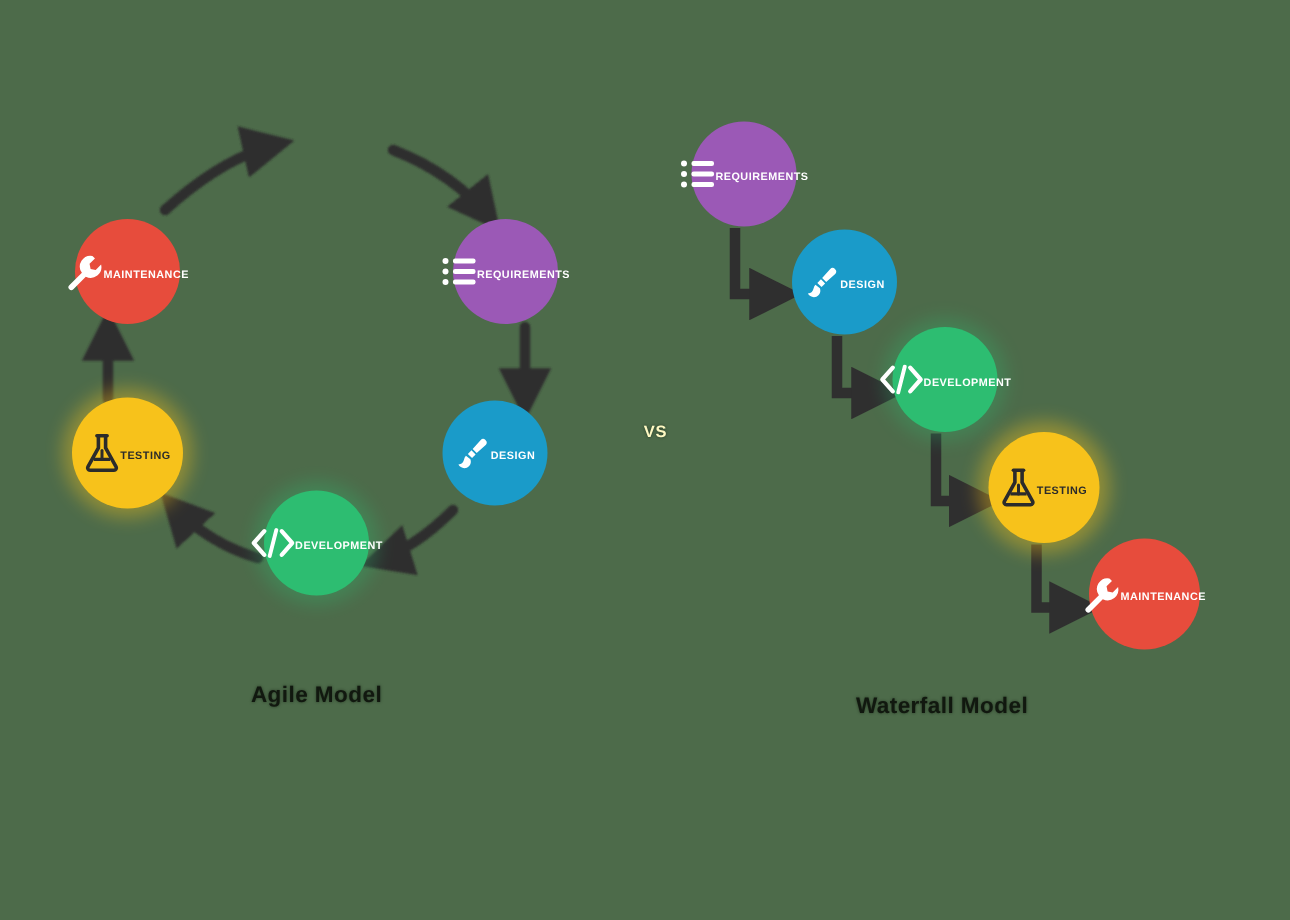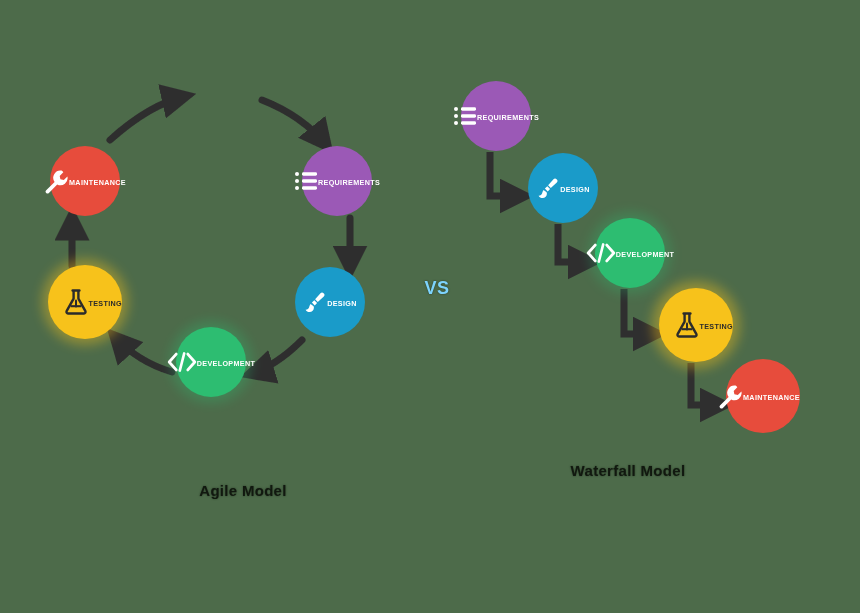--- a/index.html
+++ b/index.html
@@ -56,42 +56,42 @@
     font-weight: bold;
     letter-spacing: 0.35px;
     text-align: center;
     margin-top: 3px;
     white-space: nowrap;
     text-transform: uppercase;
   }
   .node.light-text .node-label { color: #ffffff; }
   .node.dark-text  .node-label { color: #2b2b2b; }
 
-  .node.size-lg { width: 74px;  height: 74px; justify-content: flex-end; }
+  .node.size-lg { width: 74px;  height: 74px; }
   .node.size-md { width: 70px;  height: 70px; }
 
   
   .diagram-title {
     position: absolute;
     z-index: 4;
     font-size: 15px;
     font-weight: bold;
     color: #11180f;
     letter-spacing: 0.3px;
     white-space: nowrap;
     transform: translateX(-50%);
     text-shadow: 0 0 2px rgba(10,18,8,0.55);
   }
 
   .vs-badge {
     position: absolute;
     z-index: 4;
-    font-size: 18px;
+    font-size: 11px;
     font-weight: bold;
-    color: #7dd3fc;
+    color: #fef9c3;
     letter-spacing: 0.5px;
     transform: translate(-50%, -50%);
     text-shadow: 0 0 2px rgba(10,18,8,0.6);
   }
 
   
   .halo {
     position: absolute;
     border-radius: 50%;
     z-index: 2;
@@ -255,17 +255,17 @@
     <span class="node-icon">
       <svg width="25" height="25" viewBox="0 0 25 25" xmlns="http://www.w3.org/2000/svg">
         <path d="M17.6 1.6 a7.2 7.2 0 0 0 -7.0 11.3 L2.2 21.2 a1.9 1.9 0 0 0 2.7 2.7 l8.3 -8.4 A7.2 7.2 0 0 0 23.4 7.4 l-3.6 3.6 -3.4 -.7 -.7 -3.4 3.6 -3.6 a7.2 7.2 0 0 0 -1.7 -1.7 z" fill="#ffffff"></path>
       </svg>
     </span>
     <span class="node-label">MAINTENANCE</span>
   </div>
 
   <div class="vs-badge" style="left:437px; top:288px;">VS</div>
 
-  <div class="diagram-title" style="left:211px; top:482px;margin-left:32px;">Agile Model</div>
+  <div class="diagram-title" style="left:211px; top:455px;">Agile Model</div>
 
   <div class="diagram-title" style="left:628px; top:462px;">Waterfall Model</div>
 
 </div>
 
 </body></html>

